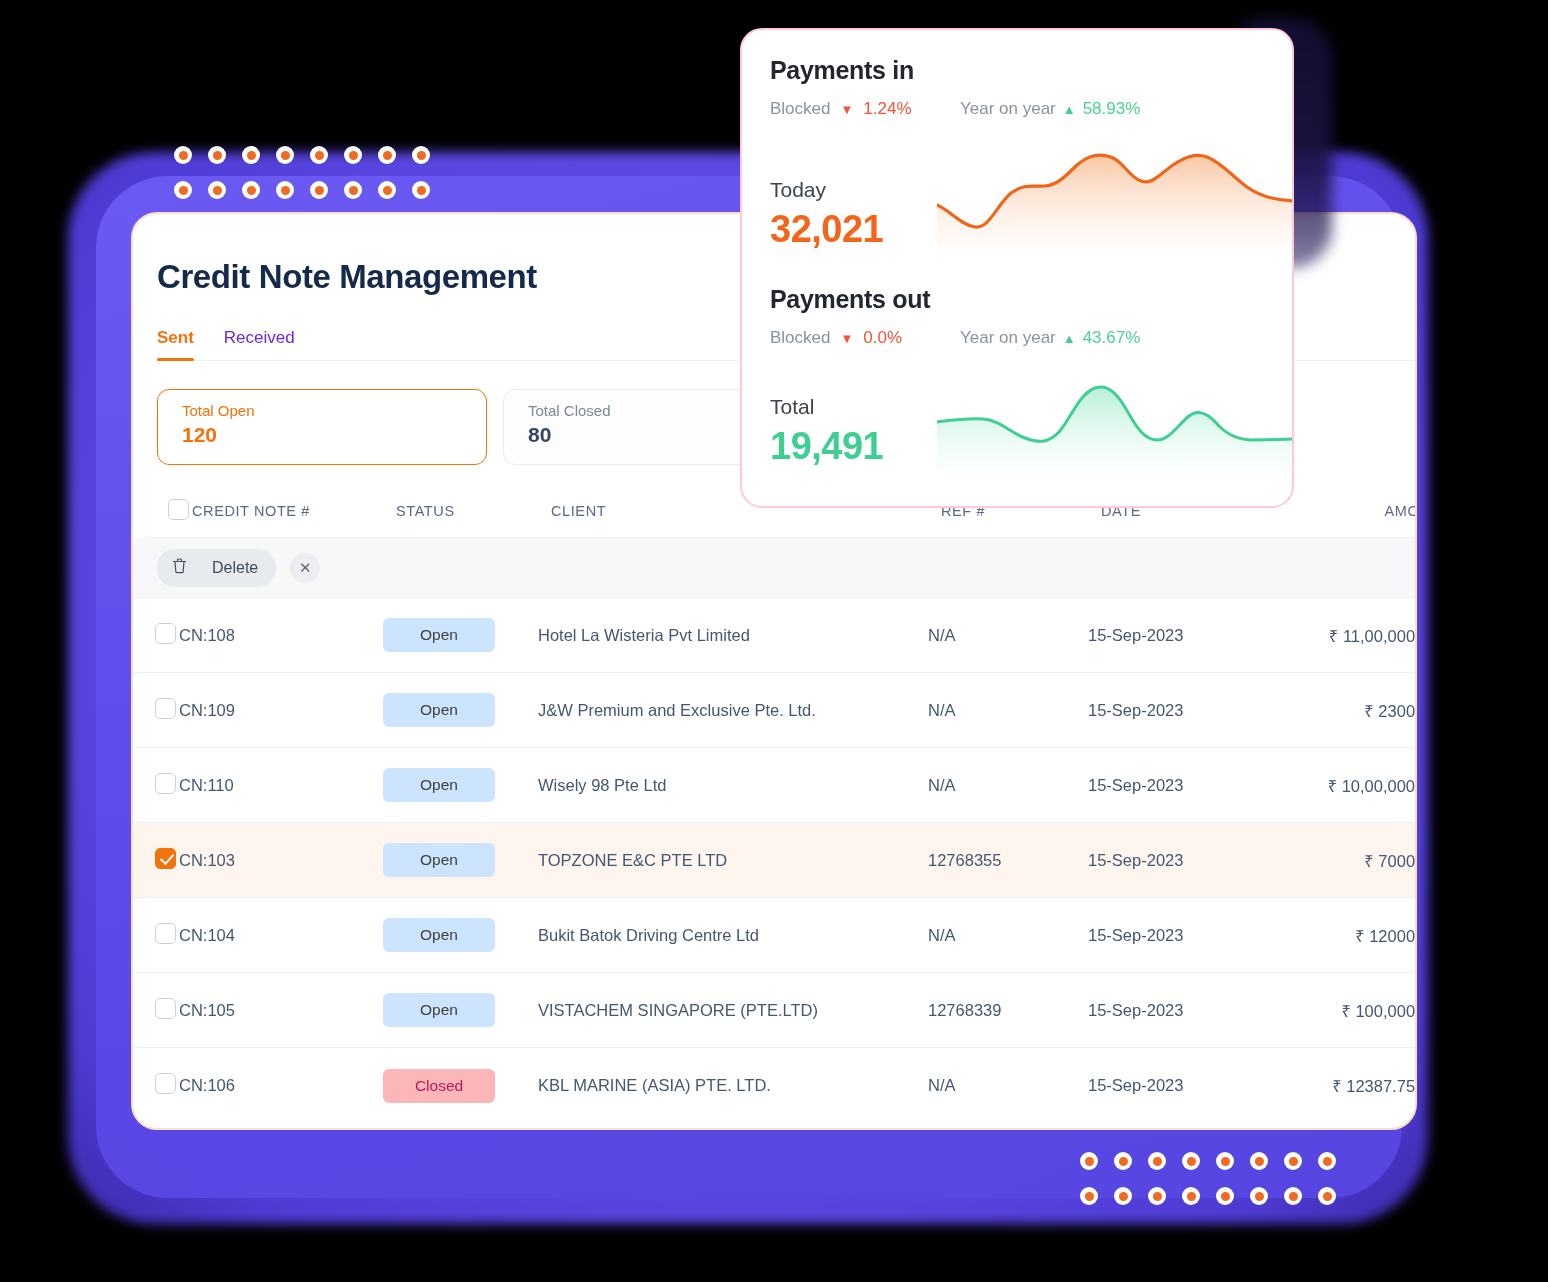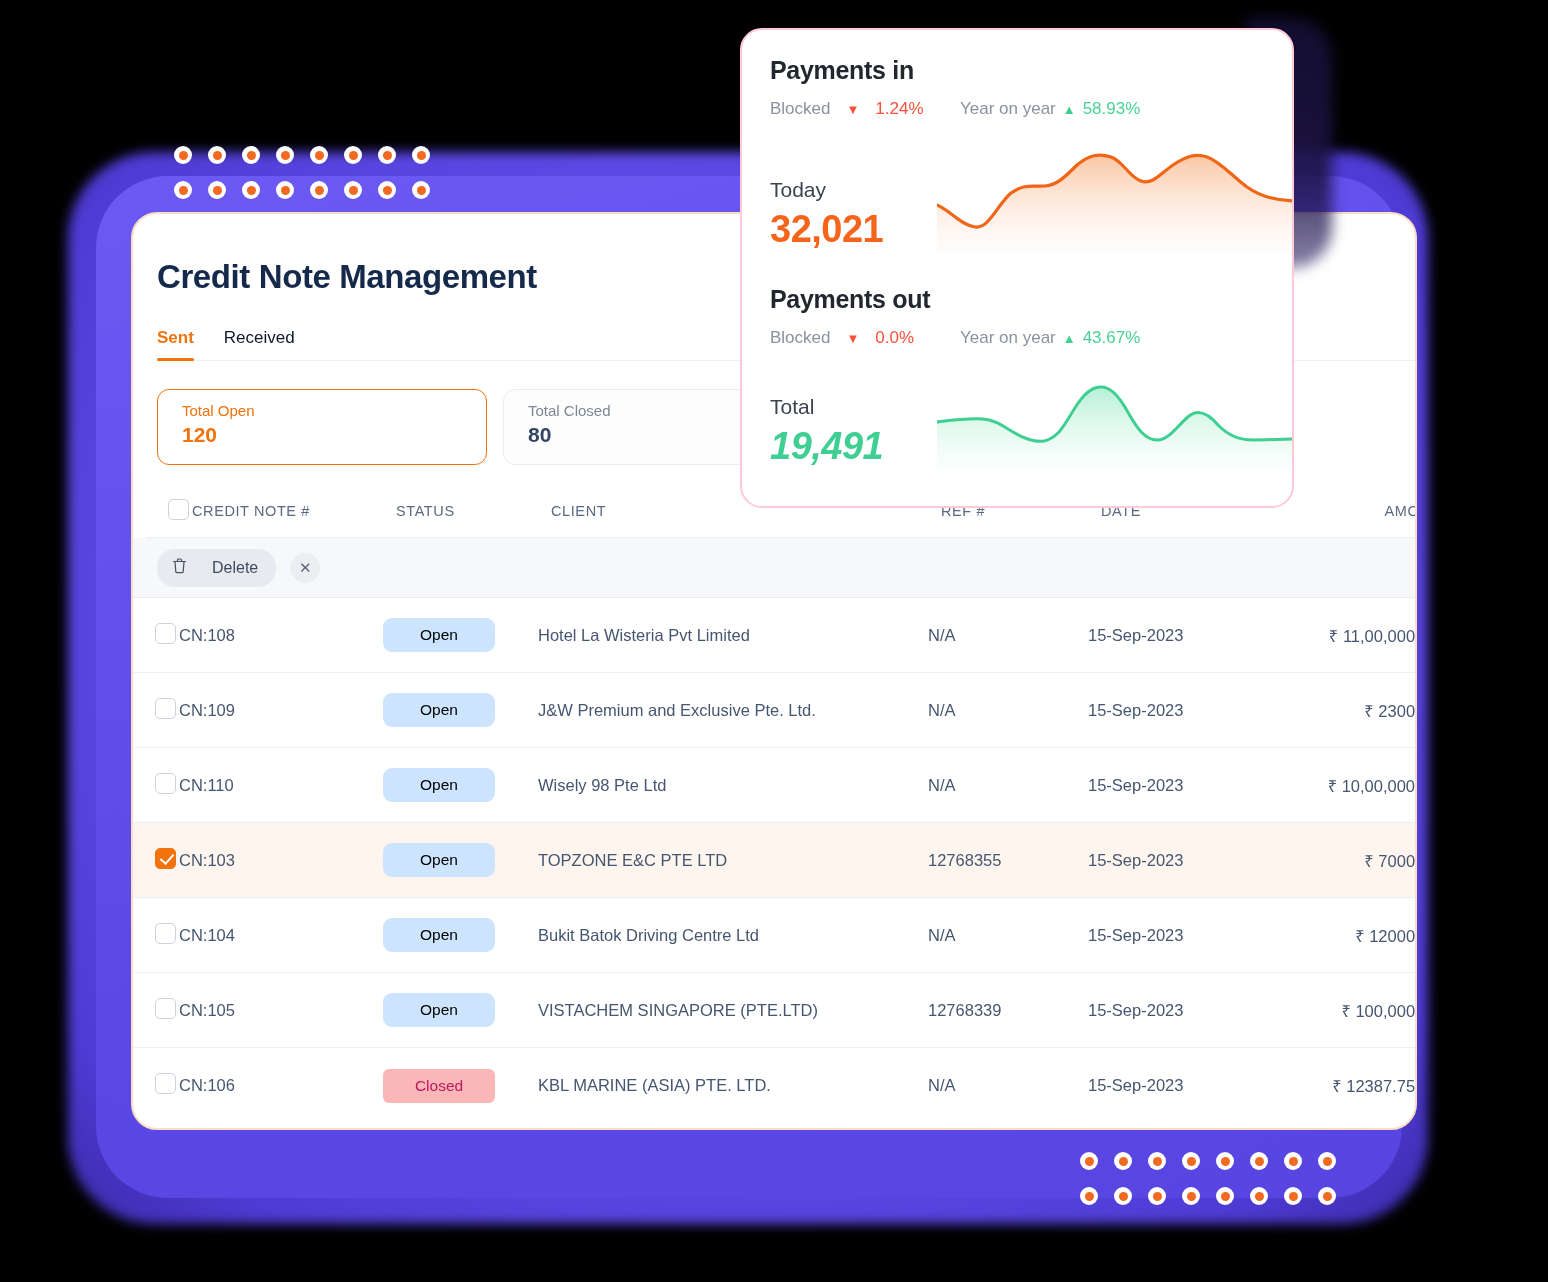--- a/index.html
+++ b/index.html
@@ -94,21 +94,21 @@
   .tabs {
     display: flex;
     gap: 30px;
     margin-top: 32px;
     border-bottom: 1px solid #eef0f4;
     padding-left: 0;
     width: 1262px;
   }
   .tab {
     font-size: 17px;
-    color: #0f172a;
+    color: #6d28d9;
     padding-bottom: 12px;
     cursor: pointer;
     position: relative;
   }
   .tab.active {
     color: #f2720c;
     font-weight: bold;
   }
   .tab.active::after {
     content: "";
@@ -229,21 +229,21 @@
   }
 
   .badge {
     display: inline-block;
     min-width: 112px;
     text-align: center;
     padding: 8px 0;
     border-radius: 6px;
     font-size: 15.5px;
   }
-  .badge.open   { background: #cce4fd; color: #000000; border-radius: 9px; }
+  .badge.open   { background: #cce4fd; color: #404040; }
   .badge.closed { background: #fbb7b7; color: #be185d; }
 
   
   .popup {
     position: absolute;
     left: 740px;
     top: 28px;
     width: 554px;
     height: 480px;
     background: #ffffff;
@@ -258,39 +258,39 @@
     color: #22272f;
     letter-spacing: -.3px;
   }
   .pop-meta {
     display: flex;
     align-items: center;
     margin-top: 14px;
     font-size: 17px;
   }
   .meta-label { color: #8a929e; }
-  .m-blocked { width: 190px; display: flex; align-items: center; gap: 16px; }
+  .m-blocked { width: 190px; display: flex; align-items: center; gap: 10px; }
   .m-yoy { display: flex; align-items: center; gap: 7px; }
   .tri-down { color: #f8513a; font-size: 13px; }
   .tri-up   { color: #3ccf8e; font-size: 13px; }
   .val-down { color: #f8513a; }
   .val-up   { color: #4ad295; }
 
   .pop-body {
     display: flex;
     align-items: flex-end;
     margin-top: 22px;
     position: relative;
     height: 110px;
   }
   .pop-figures { width: 168px; padding-left: 28px; }
   .fig-label { font-size: 21px; color: #3b434e; margin-bottom: 6px; }
   .fig-value { font-size: 38px; font-weight: bold; letter-spacing: -.5px; }
   .fig-value.orange { color: #f4641a; }
-  .fig-value.green  { color: #3fcf92; font-style: italic; }
+  .fig-value.green  { color: #3fcf92; }
   .pop-chart { position: absolute; left: 195px; bottom: -2px; width: 360px; height: 110px; }
   .pop-chart svg { display: block; }
 
   
   .stat-card.ghost { opacity: 1; }
 </style>
 </head>
 <body>
 
 <div class="backdrop-glow"></div>

